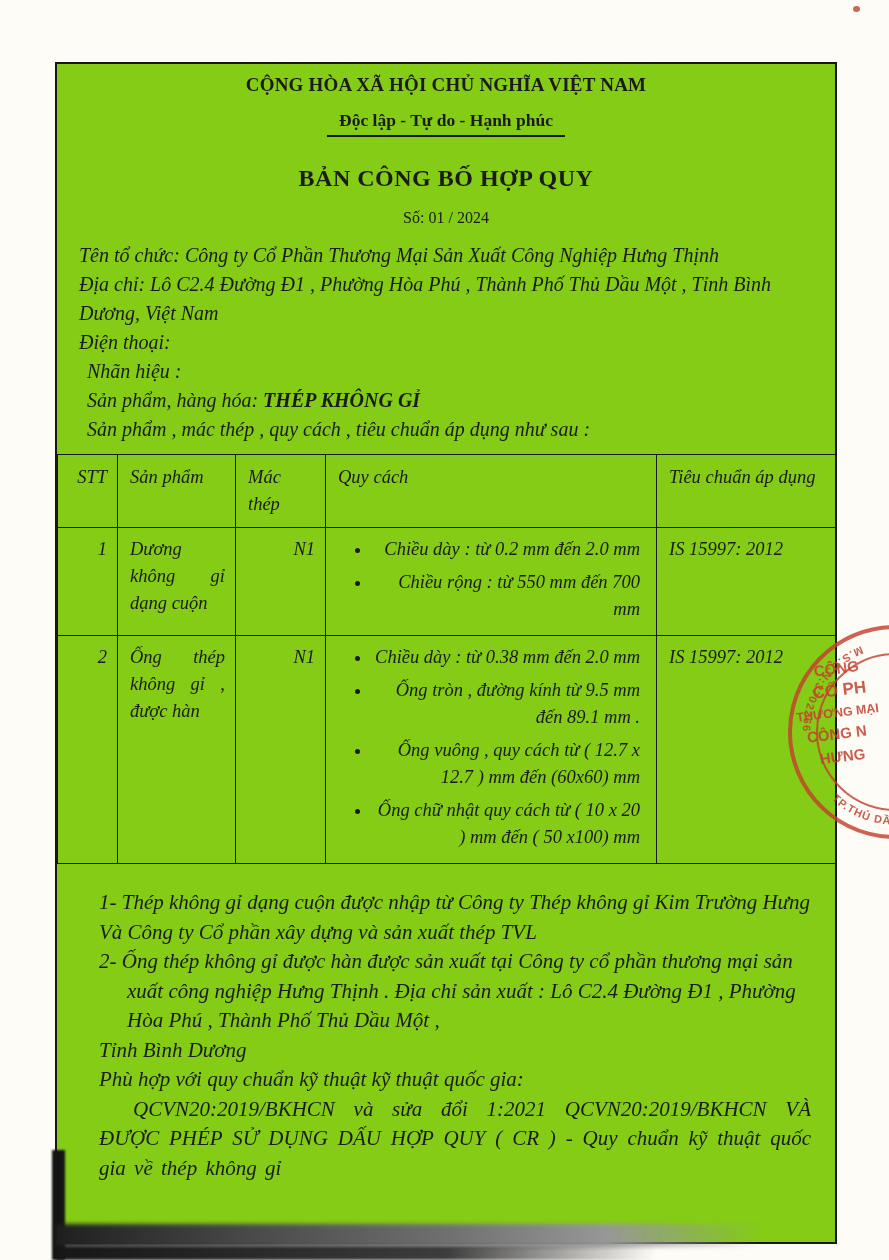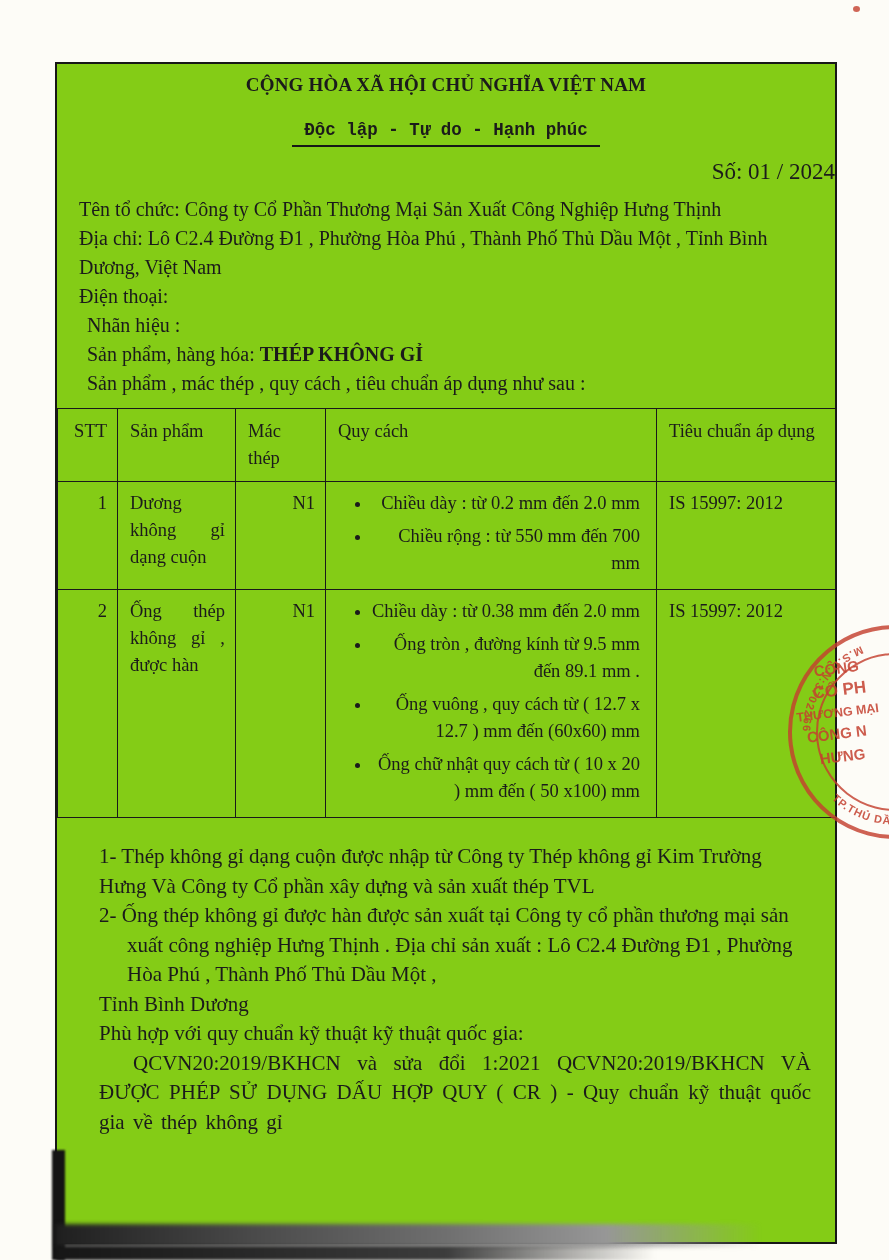--- a/index.html
+++ b/index.html
@@ -14,29 +14,29 @@
   .page{position:absolute;inset:0;}
   .frame{
     position:absolute;left:55px;top:62px;width:782px;height:1182px;
     border:2px solid #171717;
     box-sizing:border-box;
     background:#84cc16;
   }
   
   .hdr{ text-align:center; margin-top:8px; }
   .nat-title{ font-weight:bold; font-size:19px; line-height:26px; letter-spacing:.2px;}
-  .motto-wrap{ margin-top:20px;font-family:Liberation Mono, monospace; }
+  .motto-wrap{ margin-top:10px; }
   .motto{
     display:inline-block; font-weight:bold; font-size:17.5px; line-height:24px;
     border-bottom:2px solid #171717; padding:0 12px 3px 12px;
   }
   .doc-title{ text-align:center; font-weight:bold; font-size:24px; line-height:30px; letter-spacing:.5px; margin-top:26px;}
-  .doc-number{ text-align:right; font-size:23px; line-height:26px; margin-top:12px;}
+  .doc-number{ text-align:center; font-size:16px; line-height:26px; margin-top:12px;}
   
-  .doc-body{ margin-top:10px; padding:0 40px 0 22px; font-size:20px; line-height:29px;}
+  .doc-body{ margin-top:10px; padding:0 40px 0 22px; font-size:20px; line-height:29px;font-style:italic;}
   .doc-body p{ margin:0; }
   .doc-body .indent{ padding-left:8px; }
   .bold{ font-weight:bold; }
   
   table.spec-table{
     width:100%; border-collapse:collapse; table-layout:fixed; margin-top:10px;
     font-size:18.5px; line-height:27px;
   }
   .spec-table th,.spec-table td{
     border:1.6px solid #1a1a1a; vertical-align:top; text-align:left;
@@ -88,20 +88,21 @@
 
   <div class="frame">
 
     <div class="hdr">
       <div class="nat-title">CỘNG HÒA XÃ HỘI CHỦ NGHĨA VIỆT NAM</div>
       <div class="motto-wrap">
         <span class="motto">Độc lập - Tự do - Hạnh phúc</span>
       </div>
     </div>
 
+    <div class="doc-title">BẢN CÔNG BỐ HỢP QUY</div>
     <div class="doc-number">Số: 01 / 2024</div>
 
     <div class="doc-body">
       <p>Tên tổ chức: Công ty Cổ Phần Thương Mại Sản Xuất Công Nghiệp Hưng Thịnh</p>
       <p>Địa chỉ: Lô C2.4 Đường Đ1 , Phường Hòa Phú , Thành Phố Thủ Dầu Một , Tỉnh Bình Dương, Việt Nam</p>
       <p>Điện thoại:</p>
       <p class="indent">Nhãn hiệu :</p>
       <p class="indent"><span>Sản phẩm, hàng hóa:</span> <span class="bold">THÉP KHÔNG GỈ</span></p>
       <p class="indent">Sản phẩm , mác thép , quy cách , tiêu chuẩn áp dụng như sau :</p>
 

